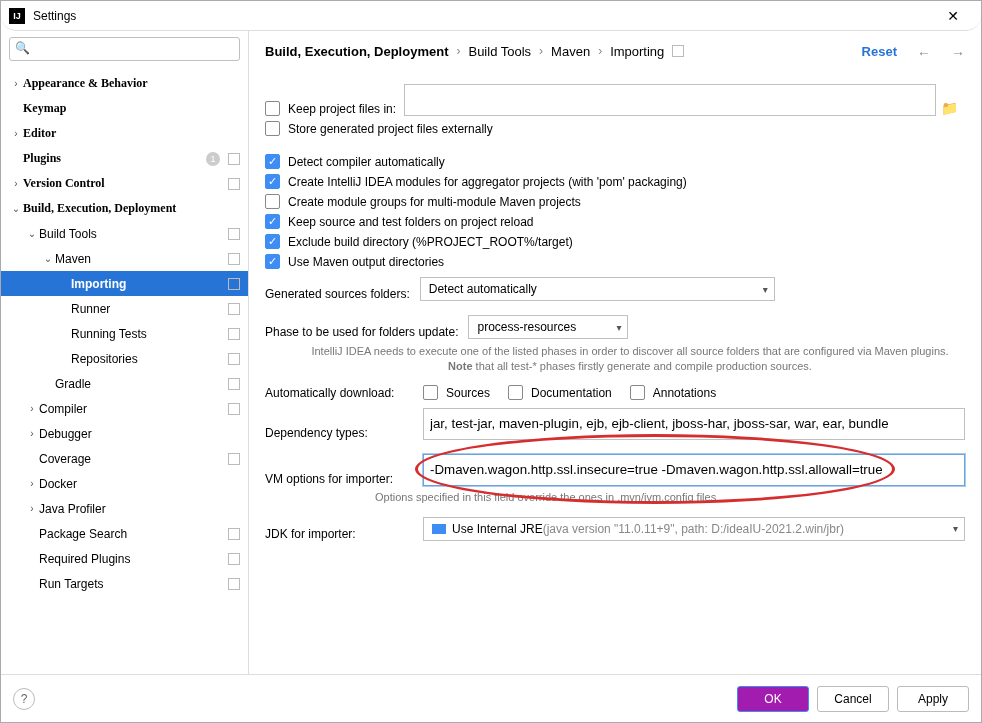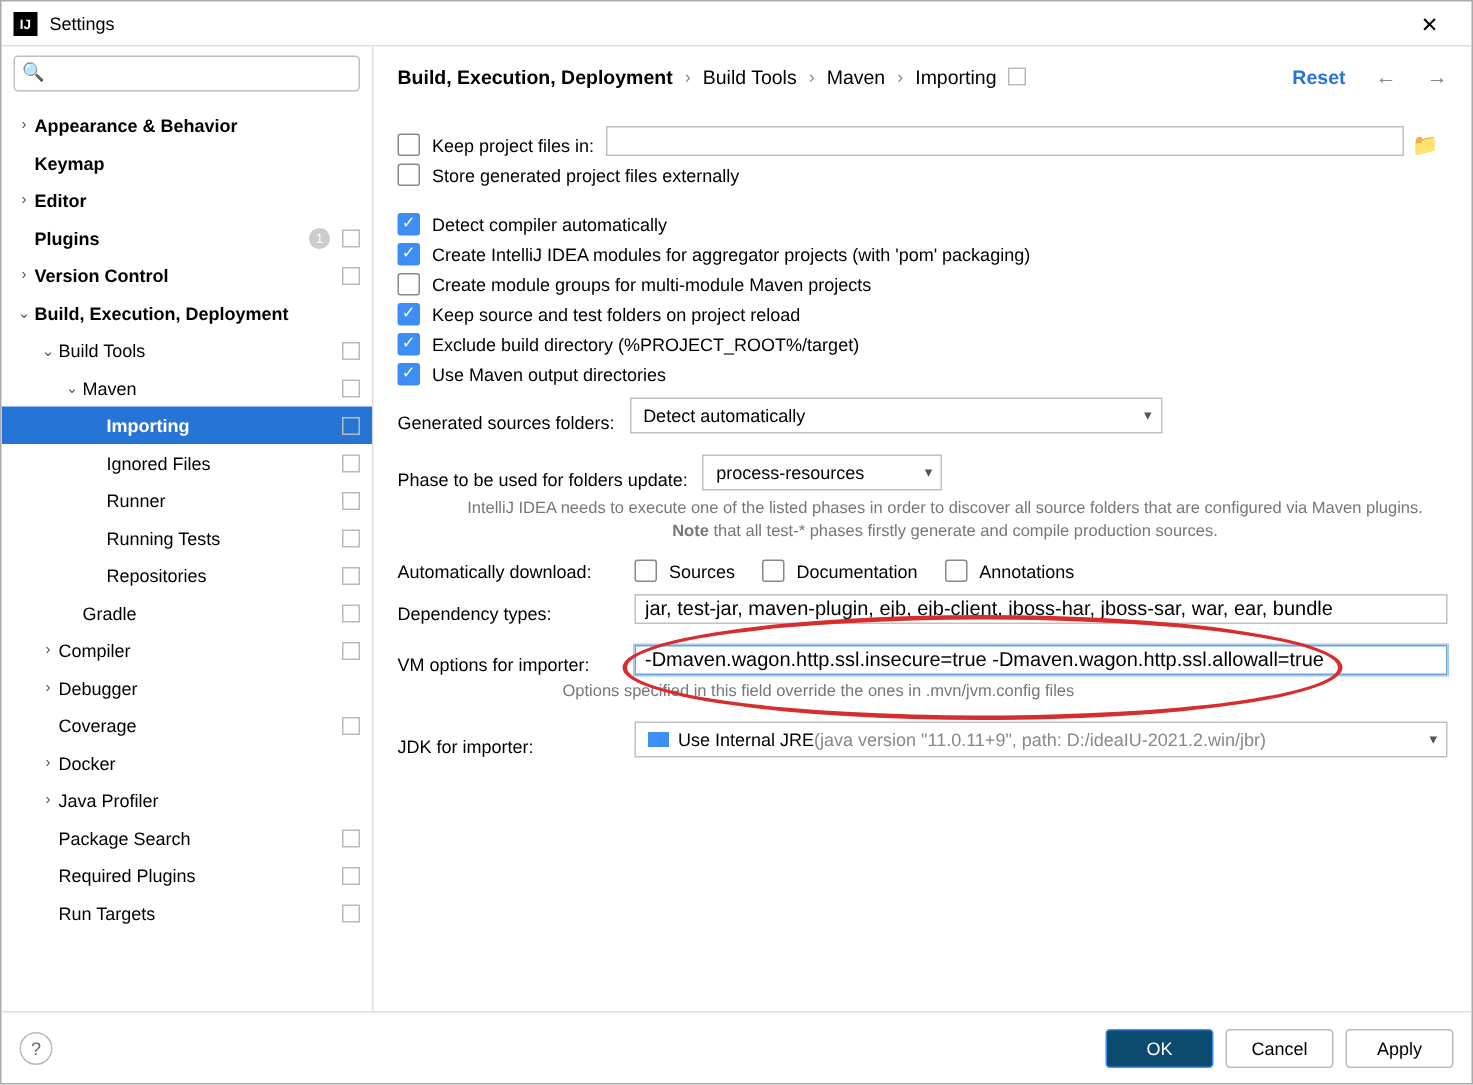--- a/index.html
+++ b/index.html
@@ -1,60 +1,60 @@
 <!DOCTYPE html>
 <html><head>
 <meta charset="utf-8">
 <style>
 * { box-sizing: border-box; margin: 0; padding: 0; }
 body { font-family: "Segoe UI", Arial, sans-serif; font-size: 12px; color: #000; background: #fff; width: 982px; height: 723px; overflow: hidden; display: flex; flex-direction: column; border: 1px solid #aaa; }
-.titlebar { height: 30px; display: flex; align-items: center; padding: 0 8px; border-bottom: 1px solid #ddd; }
+.titlebar { height: 30px; display: flex; align-items: center; padding: 0 8px; border-bottom: 1px solid #ddd; border-radius: 15px; }
 .titlebar .logo { width: 16px; height: 16px; background: #000; color: #fff; display: inline-flex; align-items: center; justify-content: center; font-size: 9px; font-weight: bold; margin-right: 8px; }
 .titlebar .title { flex: 1; font-size: 12px; }
 .titlebar .close { width: 40px; text-align: center; font-size: 14px; cursor: pointer; }
 .body { flex: 1; display: flex; overflow: hidden; }
 .sidebar { width: 248px; border-right: 1px solid #ddd; display: flex; flex-direction: column; overflow-y: auto; }
 .searchrow { padding: 6px 8px; }
 .searchbox { width: 100%; height: 24px; border: 1px solid #c0c0c0; border-radius: 3px; padding: 0 6px; background: #fff; }
 .searchbox::before { content: none; }
 .tree { flex: 1; padding-top: 4px; }
 .tree-item { display: flex; align-items: center; height: 25px; padding-right: 8px; cursor: pointer; }
 .tree-item .chev { width: 14px; text-align: center; color: #555; font-size: 10px; }
 .tree-item .label { flex: 1; white-space: nowrap; overflow: hidden; text-overflow: ellipsis; }
 .tree-item .marker { width: 12px; height: 12px; border: 1px solid #bbb; margin-left: 4px; }
 .tree-item .badge { background: #ccc; color: #fff; border-radius: 50%; width: 14px; height: 14px; font-size: 9px; display: inline-flex; align-items: center; justify-content: center; margin-right: 4px; }
-.tree-item.bold .label { font-weight: bold; }
+.tree-item.bold .label { font-weight: bold; font-family: Liberation Serif, serif; }
 .tree-item.selected { background: #2675d6; color: #fff; }
 .tree-item.selected .label { font-weight: bold; }
 .ind0 { padding-left: 8px; } .ind1 { padding-left: 24px; } .ind2 { padding-left: 40px; } .ind3 { padding-left: 56px; }
 .main { flex: 1; display: flex; flex-direction: column; overflow: hidden; }
 .breadcrumb { height: 40px; display: flex; align-items: center; padding: 0 16px; gap: 8px; }
 .breadcrumb .sep { color: #888; }
 .breadcrumb .bc { font-size: 13px; }
 .breadcrumb .bc.first { font-weight: bold; }
 .breadcrumb .small-marker { width: 12px; height: 12px; border: 1px solid #bbb; }
 .breadcrumb .spacer { flex: 1; }
 .breadcrumb .reset { color: #2675d6; font-weight: bold; font-size: 13px; cursor: pointer; }
 .breadcrumb .navarrow { color: #888; font-size: 14px; margin-left: 12px; cursor: pointer; }
 .content { flex: 1; padding: 8px 16px 16px 16px; overflow-y: auto; }
 .row { display: flex; align-items: flex-end; margin: 5px 0; }
 .checkbox { width: 15px; height: 15px; border: 1px solid #888; border-radius: 2px; margin-right: 8px; display: inline-flex; align-items: center; justify-content: center; cursor: pointer; flex-shrink: 0; }
 .checkbox.checked { background: #3d8df5; border-color: #3d8df5; }
 .checkbox.checked::after { content: "✓"; color: #fff; font-size: 11px; line-height: 1; }
-.text-input { border: 1px solid #c0c0c0; height: 20px; padding: 0 6px; background: #fff; }
+.text-input { border: 1px solid #c0c0c0; height: 32px; padding: 0 6px; background: #fff; }
 .dropdown { border: 1px solid #c0c0c0; height: 24px; padding: 0 20px 0 8px; background: #fff; position: relative; display: inline-flex; align-items: center; cursor: pointer; }
 .dropdown::after { content: "▾"; position: absolute; right: 6px; color: #555; font-size: 10px; }
 .field-label { width: 158px; flex-shrink: 0; }
 .hint { color: #777; font-size: 11px; margin-left: 30px; margin-top: 2px; margin-bottom: 6px; line-height: 1.4; text-align: center; }
 .hint2 { color: #777; font-size: 11px; margin-top: 4px; }
 .annot-circle { position: absolute; border: 3px solid #d62e2e; border-radius: 50% / 50%; pointer-events: none; }
 .footer { height: 48px; border-top: 1px solid #ddd; display: flex; align-items: center; padding: 0 12px; gap: 8px; }
 .footer .spacer { flex: 1; }
 .btn { min-width: 72px; height: 26px; border: 1px solid #bbb; background: #fff; border-radius: 3px; cursor: pointer; font-size: 12px; padding: 0 14px; }
-.btn.primary { background: #0c4a6e; border-color: #3d8df5; color: #fff; }
+.btn.primary { background: #a21caf; border-color: #3d8df5; color: #fff; }
 .help { width: 22px; height: 22px; border: 1px solid #bbb; border-radius: 50%; display: flex; align-items: center; justify-content: center; cursor: pointer; color: #666; }
 .folder-icon { color: #aaa; font-size: 14px; padding: 0 6px; }
 .jre-icon { width: 14px; height: 10px; background: #3d8df5; margin-right: 6px; display: inline-block; }
 </style>
 </head>
 <body>
 
 <div class="titlebar">
   <span class="logo">IJ</span>
   <span class="title">Settings</span>
@@ -103,25 +103,20 @@
           <span class="marker"></span>
         </div>
         <div class="tree-item ind2">
           <span class="chev">⌄</span>
           <span class="label">Maven</span>
           <span class="marker"></span>
         </div>
         <div class="tree-item ind3 selected">
           <span class="chev"></span>
           <span class="label">Importing</span>
-          <span class="marker"></span>
-        </div>
-        <div class="tree-item ind3">
-          <span class="chev"></span>
-          <span class="label">Ignored Files</span>
           <span class="marker"></span>
         </div>
         <div class="tree-item ind3">
           <span class="chev"></span>
           <span class="label">Runner</span>
           <span class="marker"></span>
         </div>
         <div class="tree-item ind3">
           <span class="chev"></span>
           <span class="label">Running Tests</span>

